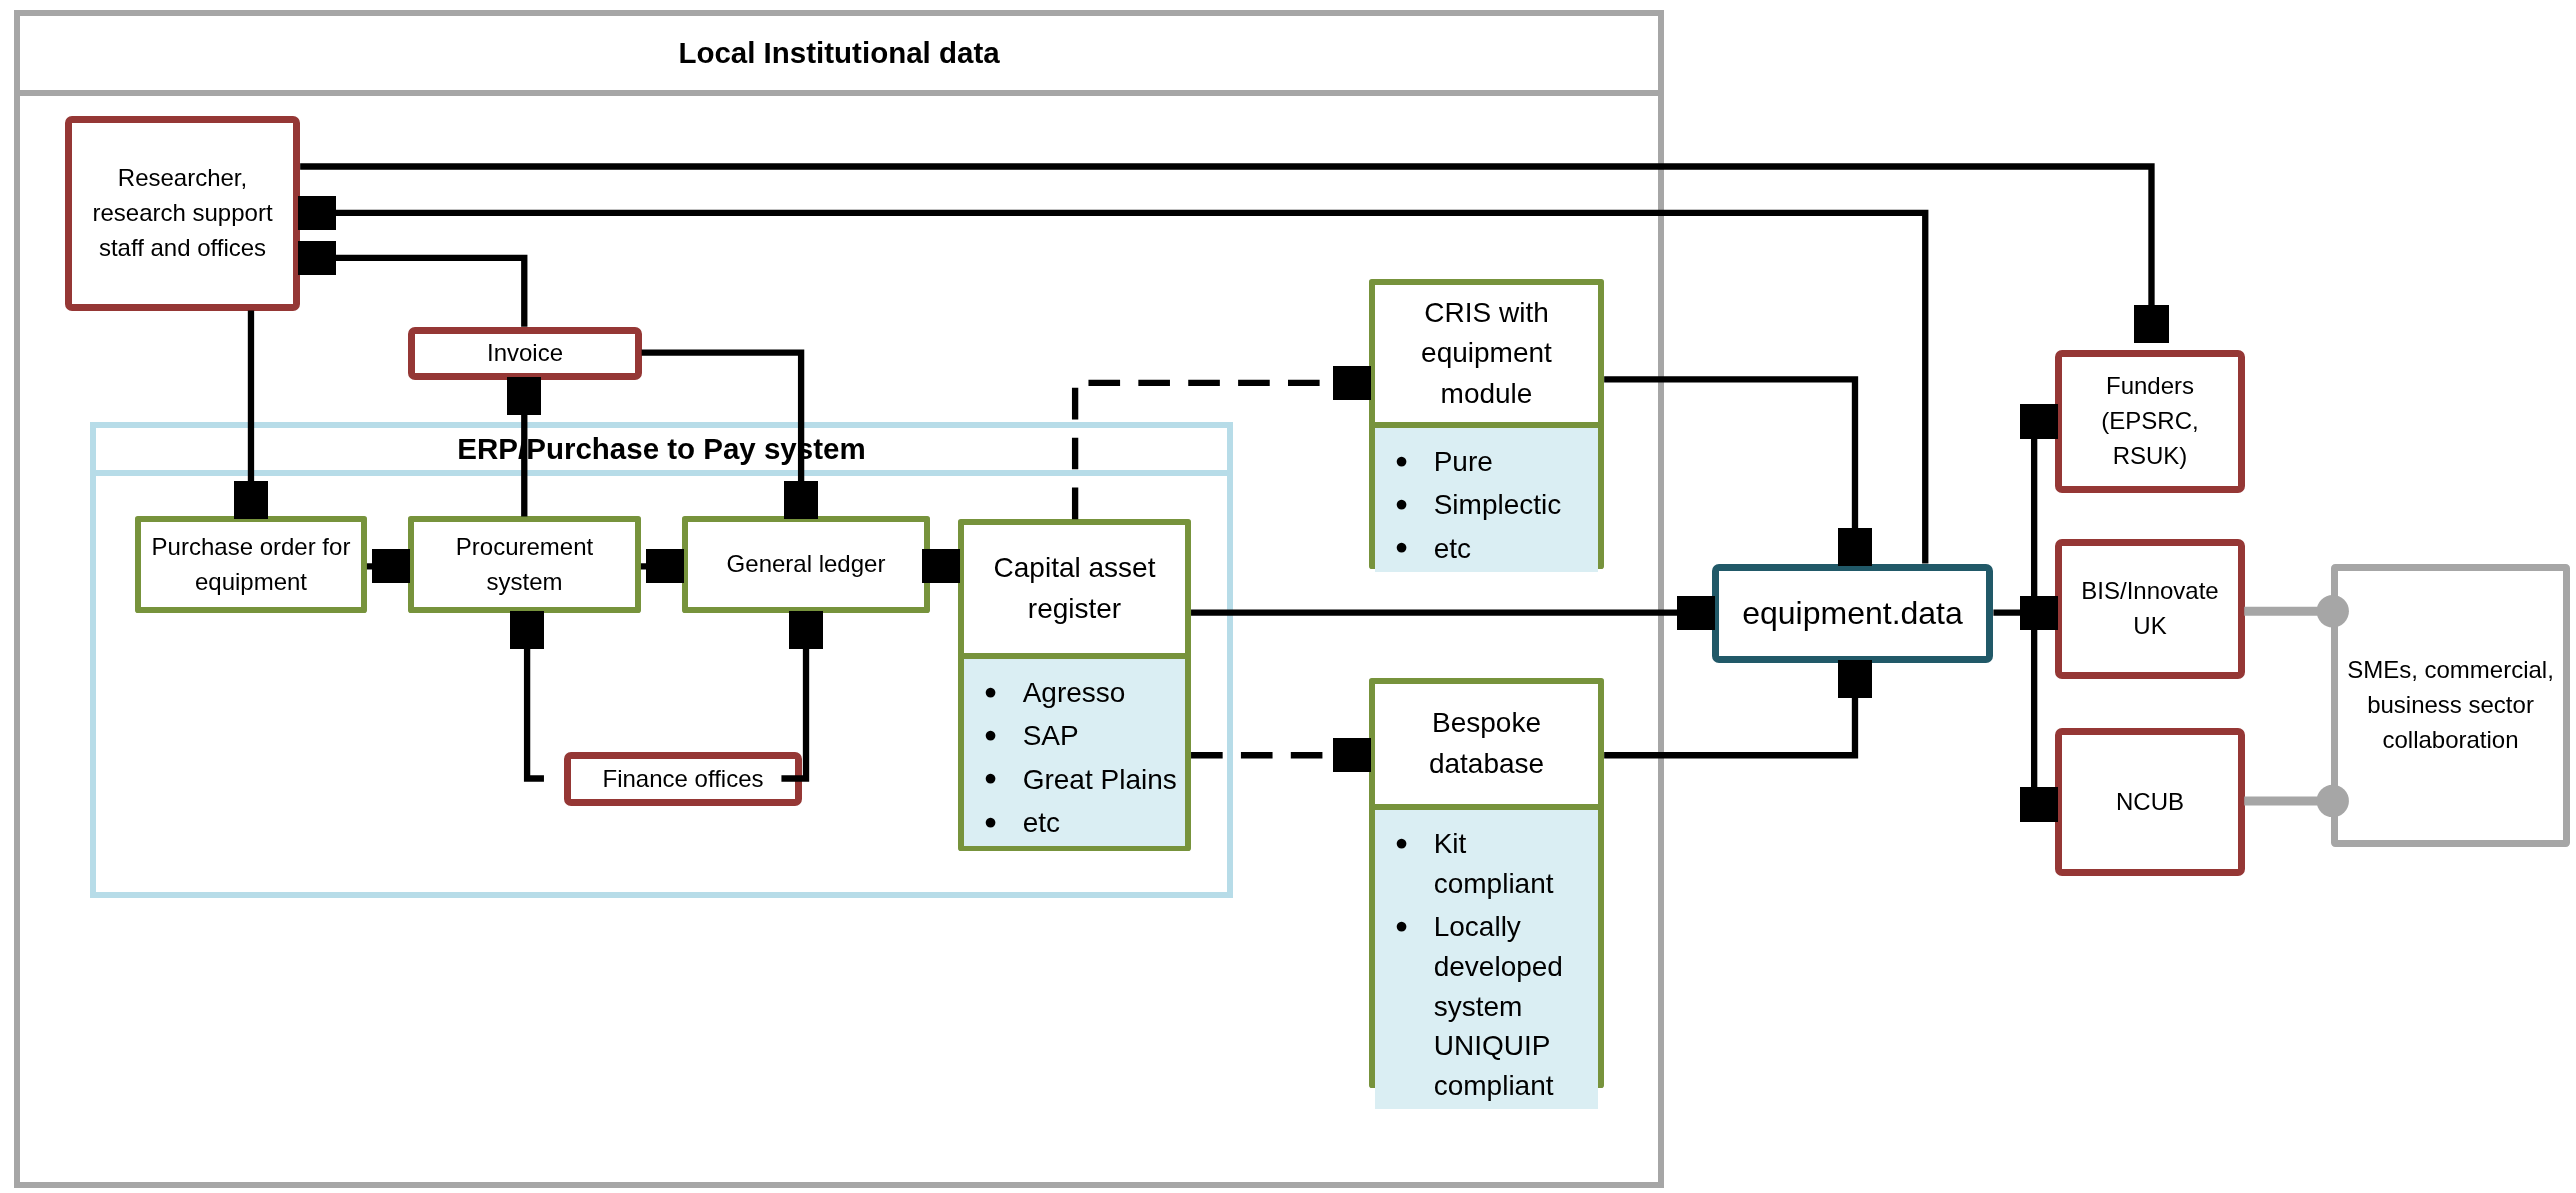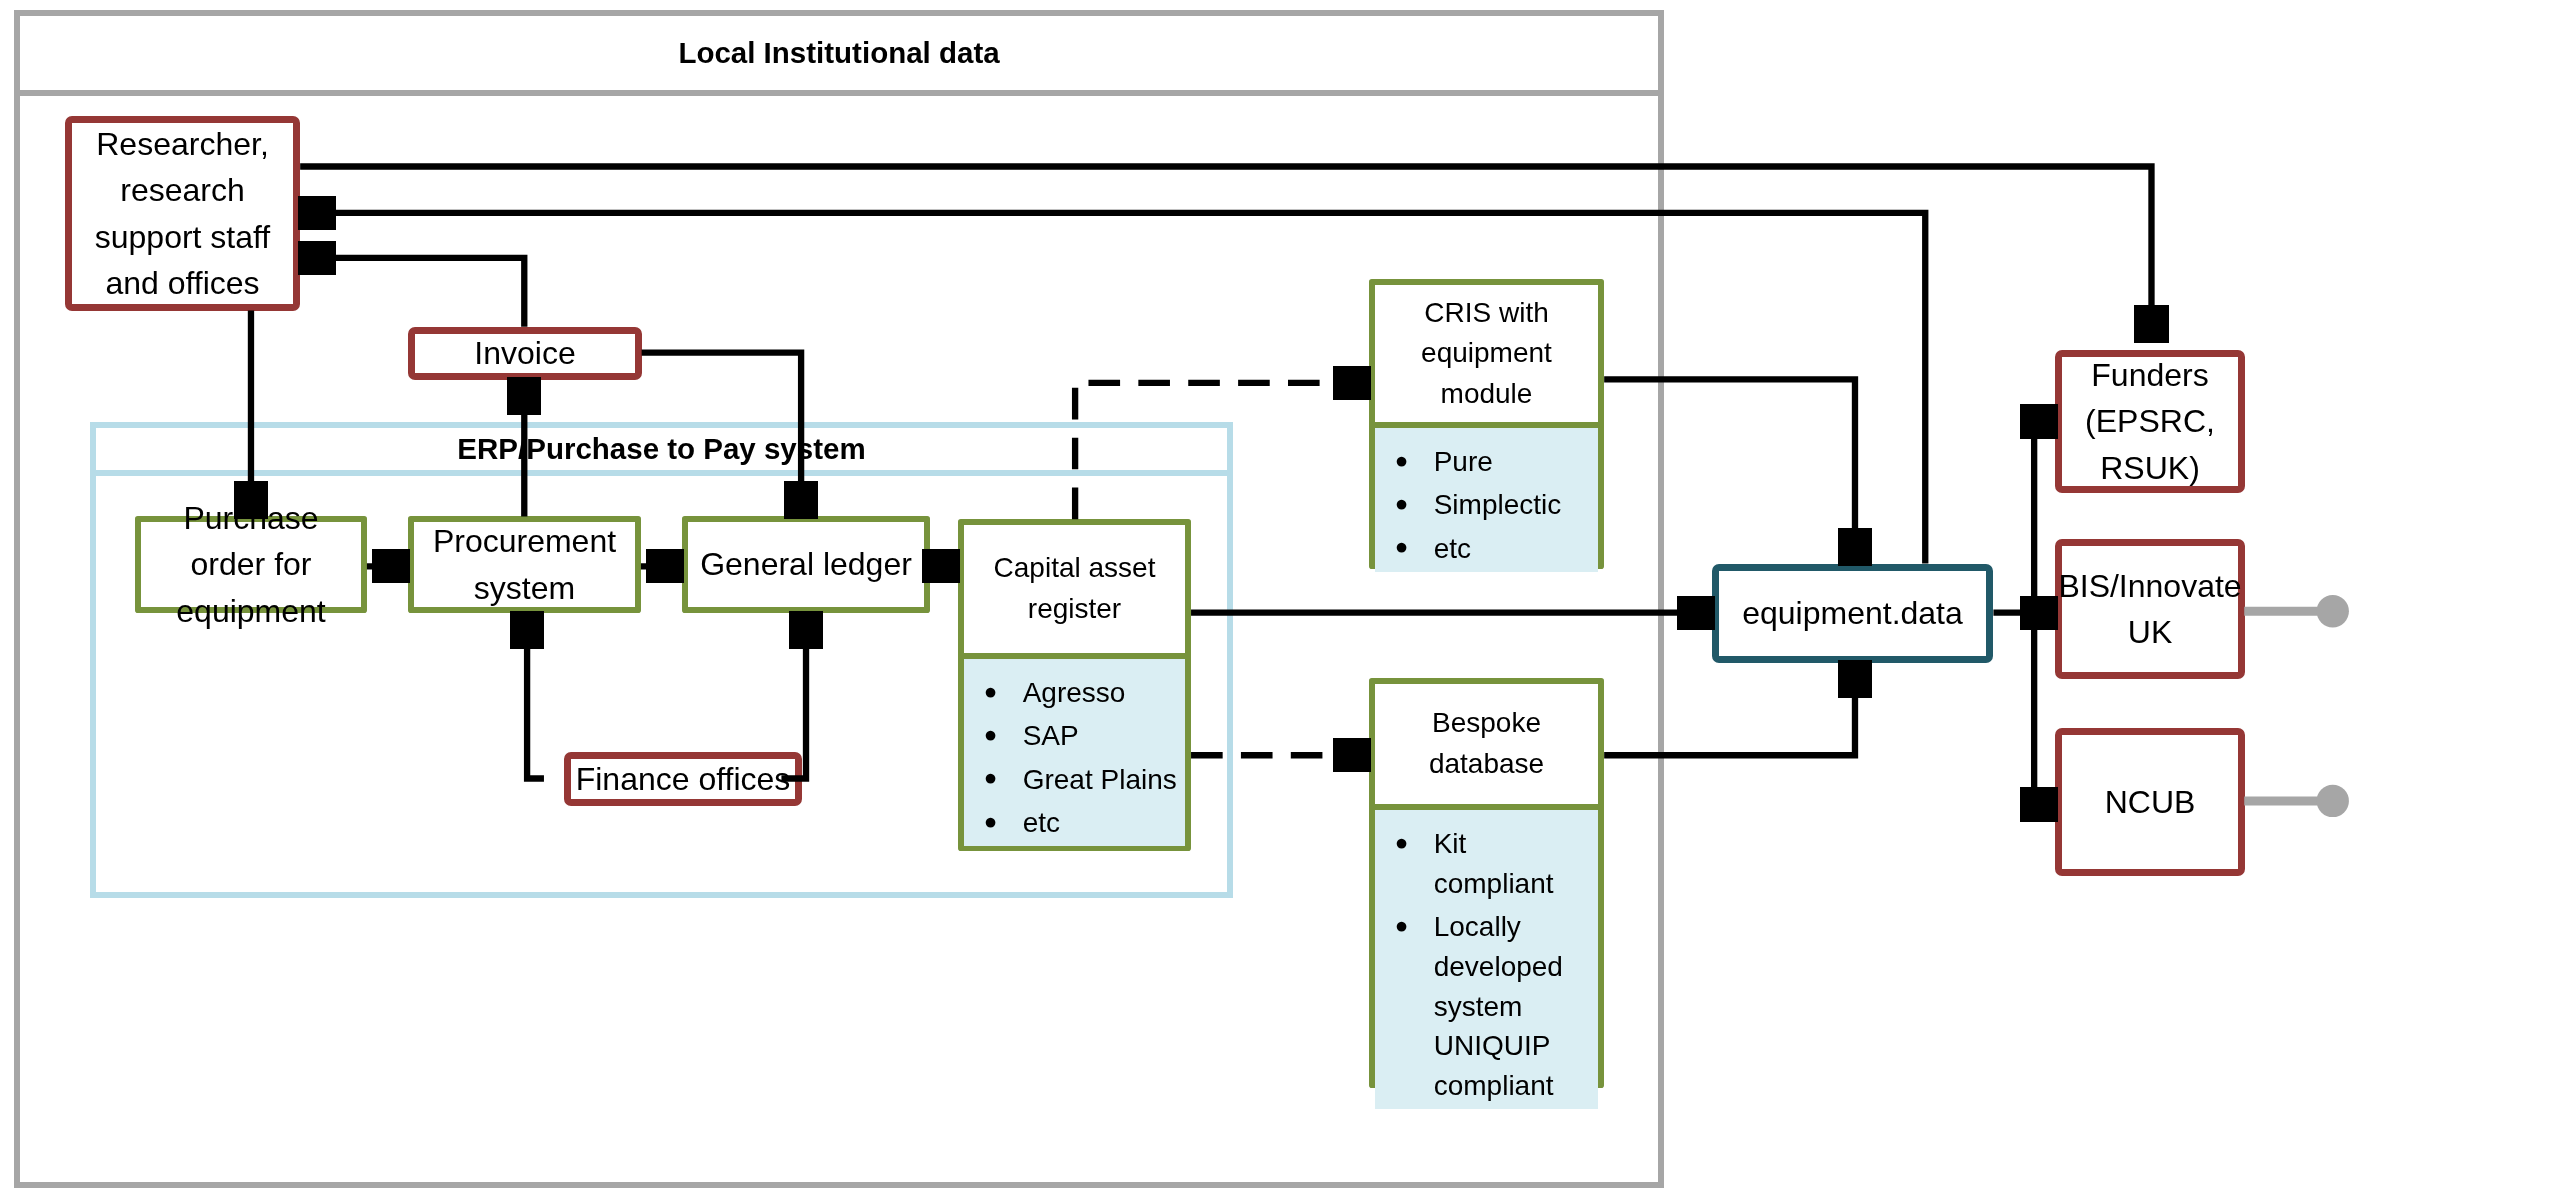--- a/index.html
+++ b/index.html
@@ -11,21 +11,21 @@
   
   .frame-title{left:14px;top:9.8px;width:1650px;height:80px;
     border:6.3px solid #A6A6A6;border-bottom:none;
     display:flex;align-items:center;justify-content:center;
     font-size:29.5px;font-weight:bold;}
   .frame-body{left:14px;top:90px;width:1650px;height:1098px;
     border:6.3px solid #A6A6A6;}
 
   
   .node{display:flex;align-items:center;justify-content:center;text-align:center;
-    font-size:32px;line-height:1.45;background:#fff;}
+    font-size:24px;line-height:1.45;background:#fff;}
   .red{border:7px solid #953735;border-radius:7px;}
   .green{border:6.3px solid #77933C;border-radius:2.8px;}
   .teal{border:7.7px solid #215968;border-radius:7px;}
   .grayb{border:7.7px solid #A6A6A6;border-radius:4.2px;}
 
   .researcher{left:65px;top:116px;width:235px;height:195px;padding:0 5.6px;}
   .invoice{left:408px;top:327px;width:234px;height:53px;}
   .purchase{left:135px;top:516px;width:232px;height:97px;padding:0 4.2px;}
   .procurement{left:408px;top:516px;width:233px;height:97px;padding:0 4.2px;}
   .ledger{left:682px;top:516px;width:248px;height:97px;padding:0 4.2px;}
@@ -146,20 +146,23 @@
   </div>
   <div class="abs node red funders">
     <span>Funders (EPSRC, RSUK)</span>
   </div>
   <div class="abs node red bis">
     <span>BIS/Innovate UK</span>
   </div>
   <div class="abs node red ncub">
     <span>NCUB</span>
   </div>
+  <div class="abs node grayb smes">
+    <span>SMEs, commercial, business sector collaboration</span>
+  </div>
 
   <svg id="wires" viewBox="0 0 3666 1698" xmlns="http://www.w3.org/2000/svg">
     <defs>
       <marker id="arr" markerUnits="strokeWidth" markerWidth="6" markerHeight="5.4" refX="5.6" refY="2.7" orient="auto">
         <path d="M0,0 L5.8,2.7 L0,5.4 Z" fill="#000" stroke="none"></path>
       </marker>
     </defs>
 
     <path d="M357,442 V735" marker-end="url(#arr)"></path>
 

